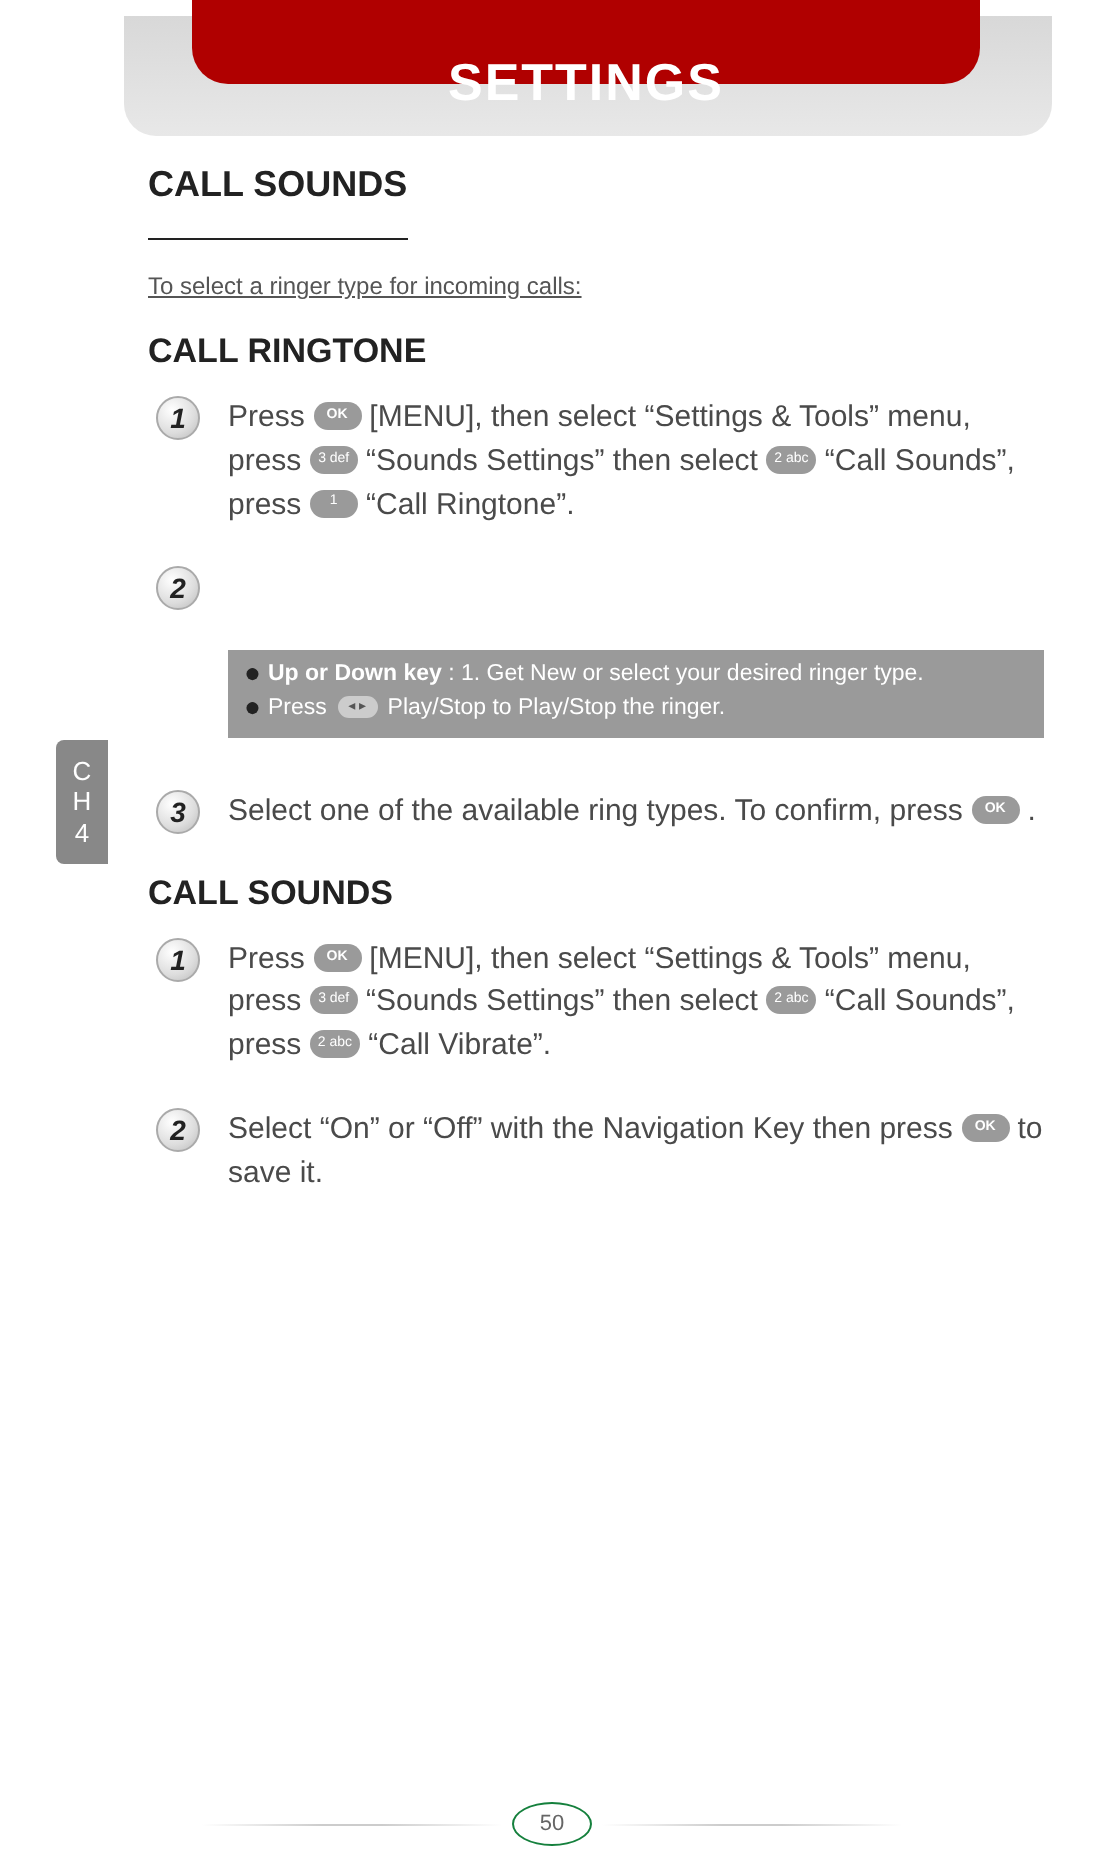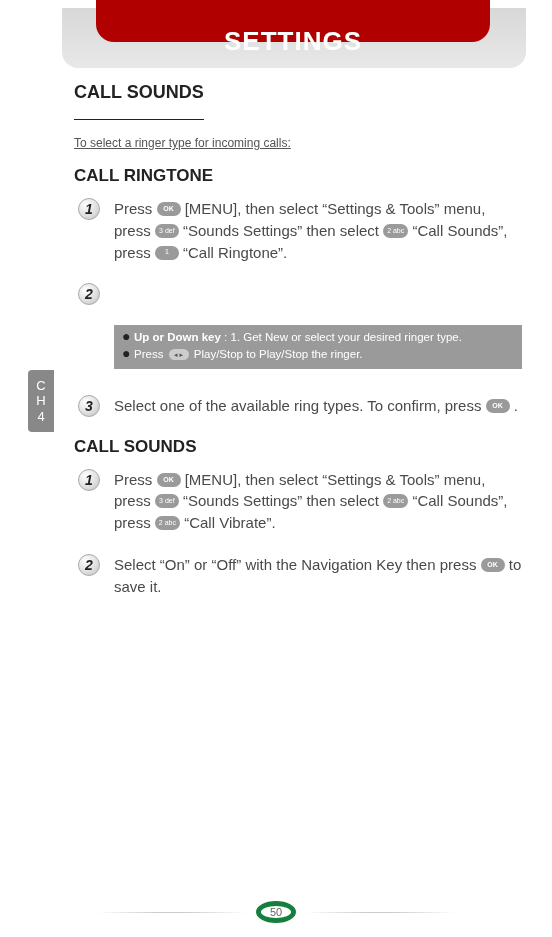--- a/index.html
+++ b/index.html
@@ -179,21 +179,21 @@
     bottom: 14px;
     left: 0;
     right: 0;
     display: flex;
     justify-content: center;
     align-items: center;
   }
   .page-num-wrap {
     width: 40px;
     height: 22px;
-    border: 5px solid #15803d;
+    border: 1px solid #15803d;
     border-radius: 50%;
     display: flex;
     align-items: center;
     justify-content: center;
     font-size: 11px;
     color: #666;
     position: relative;
   }
   .page-num-wrap::before,
   .page-num-wrap::after {

